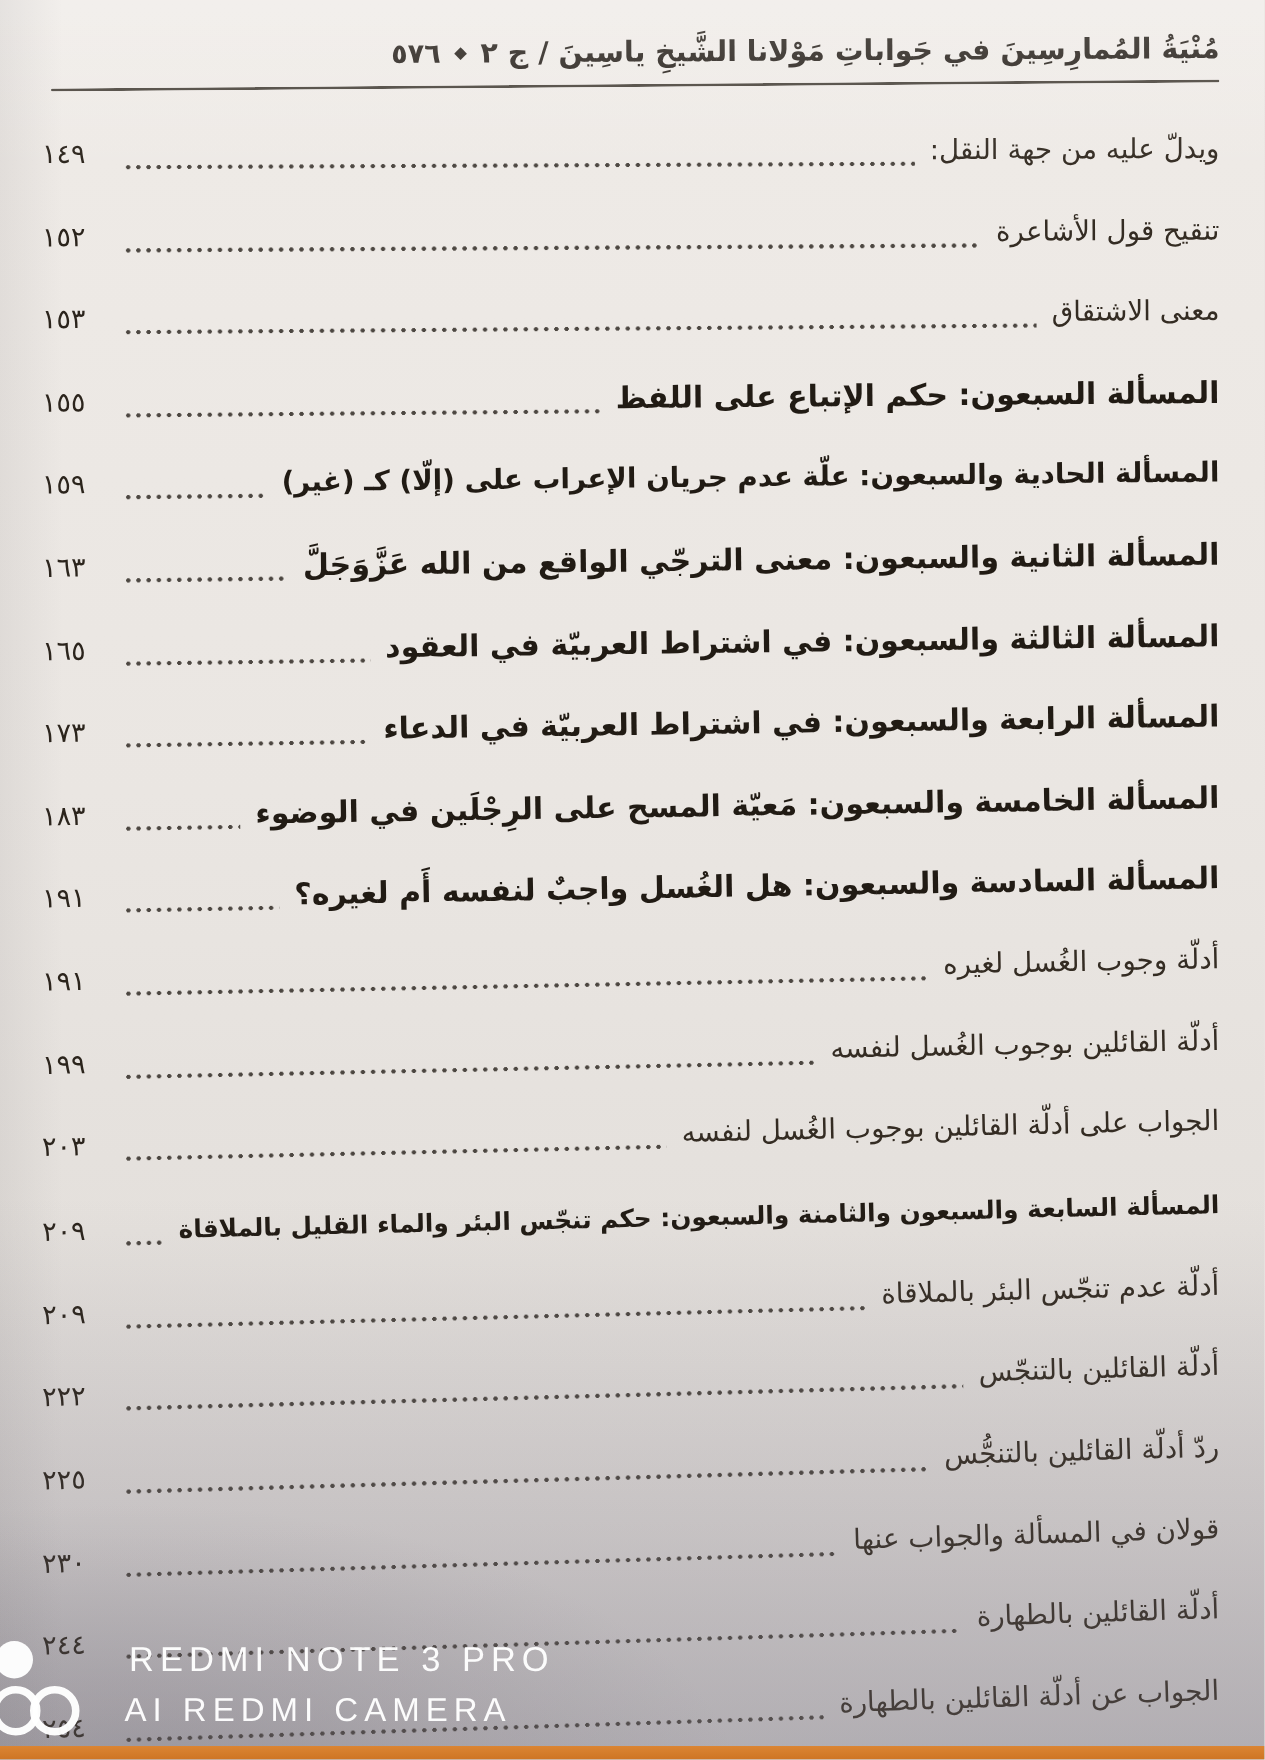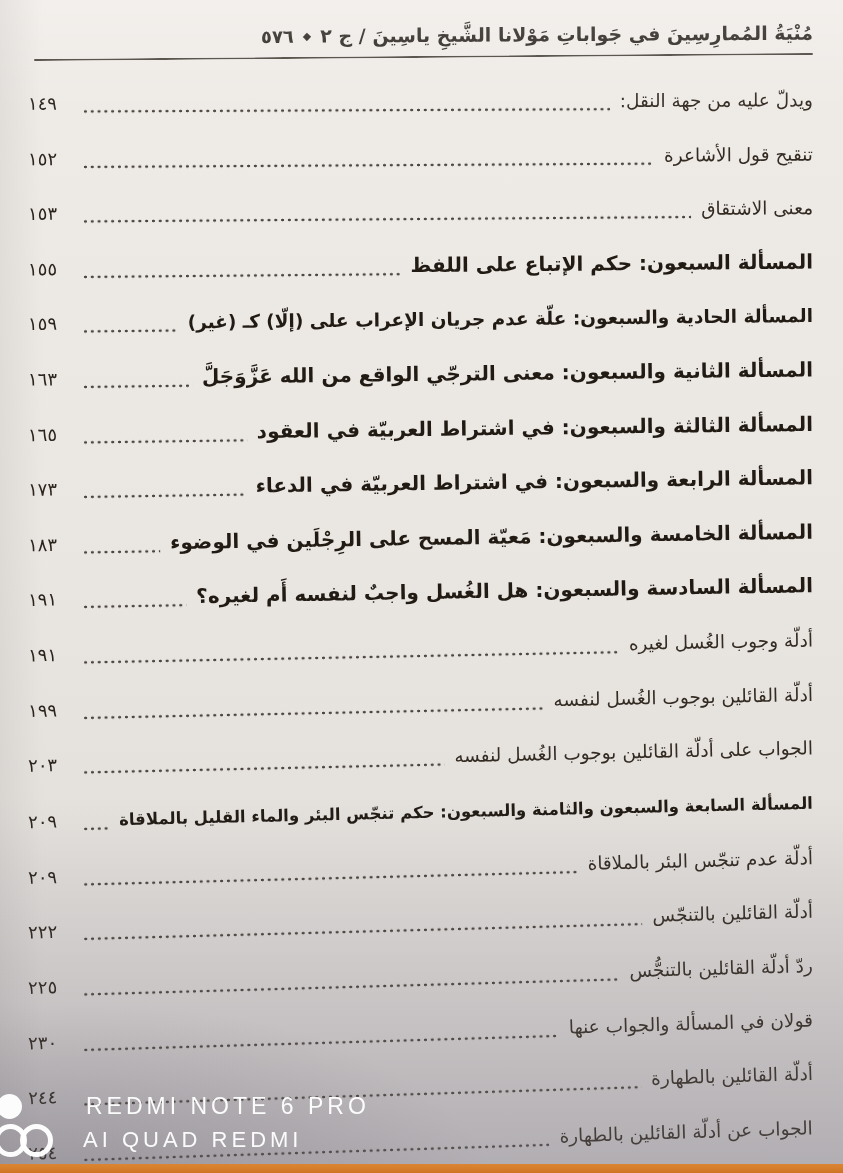--- a/index.html
+++ b/index.html
@@ -193,25 +193,25 @@
     <span class="leader"></span>
     <span class="p">٢٥٤</span>
   </div>
     </main>
 
   <div class="shade"></div>
 
   <div class="watermark">
     <div class="wm-row">
       <span class="wm-dot"></span>
-      <span class="wm-text1">REDMI NOTE 6 PRO</span>
+      <span class="wm-text1">REDMI NOTE 3 PRO</span>
     </div>
     <div class="wm-row">
       <span class="wm-rings">
           <i></i>
           <i></i>
         </span>
-      <span class="wm-text2">AI QUAD REDMI</span>
+      <span class="wm-text2">AI REDMI CAMERA</span>
     </div>
   </div>
 
   <div class="bottom-bar"></div>
 </div>
 
 </body></html>

